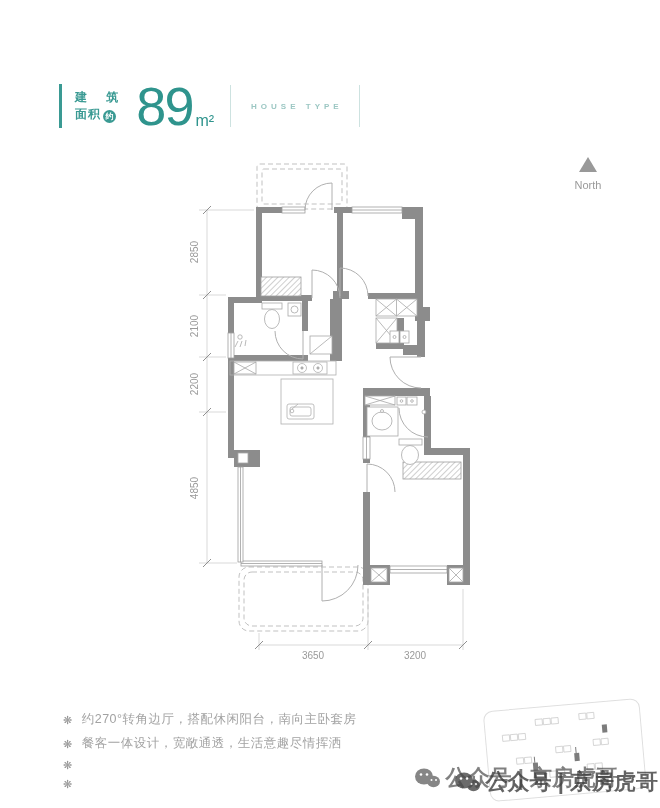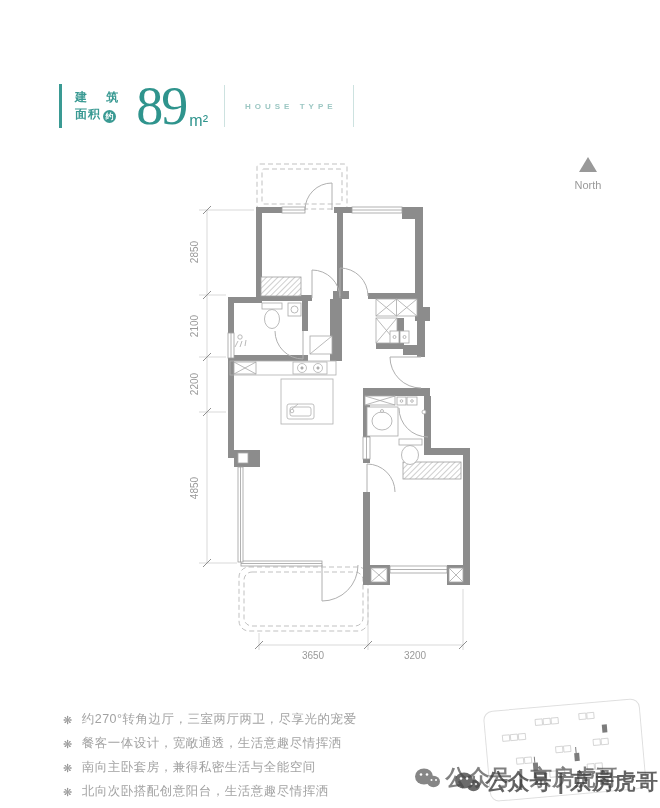--- a/index.html
+++ b/index.html
@@ -9,21 +9,21 @@
     font-family:"Liberation Sans","DejaVu Sans",sans-serif;
   }
   
   .hdr { position:absolute; left:59px; top:54px; display:flex; align-items:center; height:50px;margin-top:27px; }
   .accentbar { width:3px; height:44px; background:#3a9a93; }
   .arealbl { margin-left:13px; color:#3a9a93; font-size:12px; font-weight:700; line-height:17px; }
   .arealbl .r1 { letter-spacing:8px; }
   .arealbl .r2 { display:flex; align-items:flex-end; gap:2px; letter-spacing:1px; }
   .badge { width:13px; height:13px; border-radius:50%; background:#3a9a93; color:#fff;
            font-size:8px; display:flex; align-items:center; justify-content:center; letter-spacing:0; }
-  .areaval { margin-left:10px; font-size:54px; color:#2f948d; line-height:44px; font-weight:400; letter-spacing:-2px;font-family:Liberation Serif, serif; }
+  .areaval { margin-left:10px; font-size:54px; color:#2f948d; line-height:44px; font-weight:400; letter-spacing:-2px; }
   .areaunit { font-size:16px; color:#2f948d; align-self:flex-end; margin:0 0 1px 3px; }
   .vdiv { width:1px; height:42px; background:#cde2e0; margin:0 20px 0 16px; }
   .ht { display:flex; flex-direction:row; gap:5px; }
   .ht-en { font-size:8px; color:#9cc7c3; letter-spacing:4px; font-weight:700; }
   .ht-cn { font-size:19px; color:#3a9a93; letter-spacing:2px; font-weight:600; }
   
   svg.plan { position:absolute; left:0; top:0; }
   .dim { font-size:10px; fill:#9a9a9a; }
   .north-t { font-size:11px; fill:#9a9a9a; }
   
@@ -244,33 +244,31 @@
     <text class="dim" transform="rotate(-90 198 384)" x="198" y="384" text-anchor="middle">2200</text>
     <text class="dim" transform="rotate(-90 198 488)" x="198" y="488" text-anchor="middle">4850</text>
     <text class="dim" x="313" y="659" text-anchor="middle">3650</text>
     <text class="dim" x="415" y="659" text-anchor="middle">3200</text>
   </g>
 </svg>
 
 <div class="features">
   <div class="feat">
     <span class="ico">❋</span>
-    <span>约270°转角边厅，三室两厅两卫，尽享光的宠爱</span>
+    <span>约270°转角边厅，搭配休闲阳台，南向主卧套房</span>
   </div>
   <div class="feat">
     <span class="ico">❋</span>
     <span>餐客一体设计，宽敞通透，生活意趣尽情挥洒</span>
   </div>
   <div class="feat">
     <span class="ico">❋</span>
-    <span>南向主卧套房，兼得私密生活与全能空间</span>
   </div>
   <div class="feat">
     <span class="ico">❋</span>
-    <span>北向次卧搭配创意阳台，生活意趣尽情挥洒</span>
   </div>
 </div>
 
 <div class="siteplan">
   <svg width="158" height="92" viewBox="0 0 158 92">
     <rect x="1" y="1" width="156" height="90" rx="9" fill="#ffffff" stroke="#dcdcdc"></rect>
     <g fill="#ffffff" stroke="#c9c9c9" stroke-width="0.8">
       <rect x="18" y="26" width="7" height="6"></rect>
         <rect x="26" y="26" width="7" height="6"></rect>
         <rect x="34" y="26" width="7" height="6"></rect>

